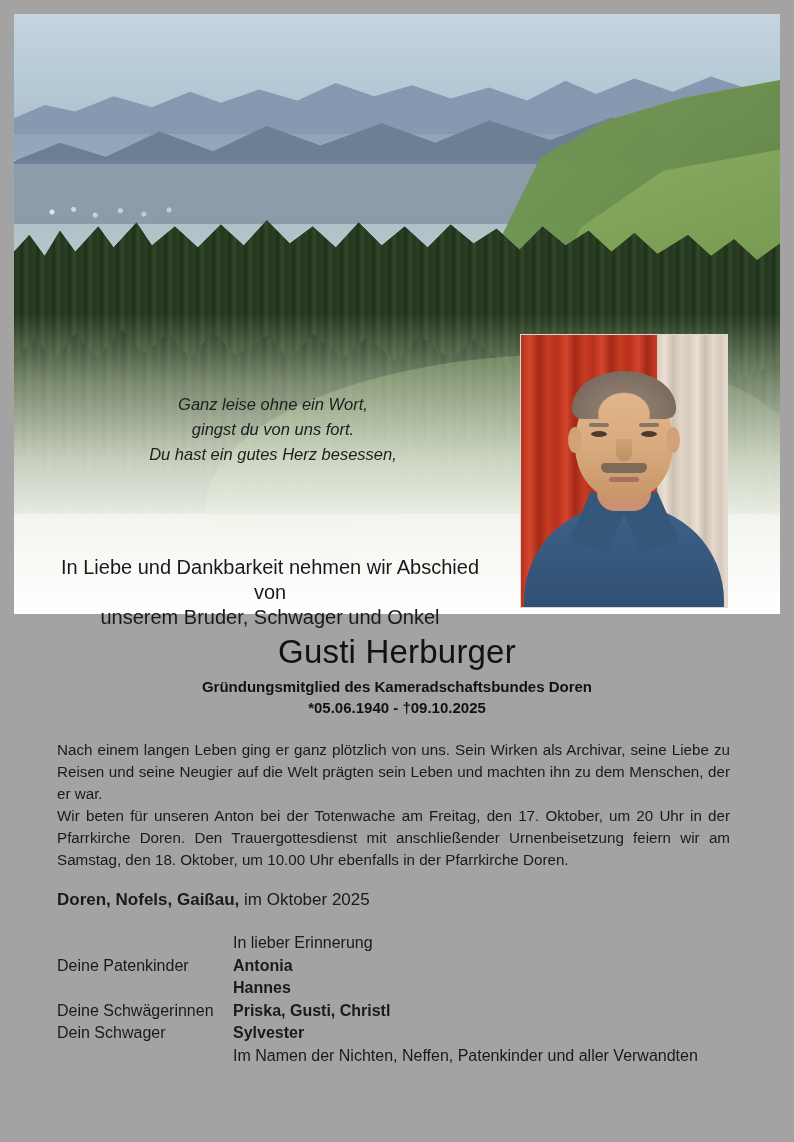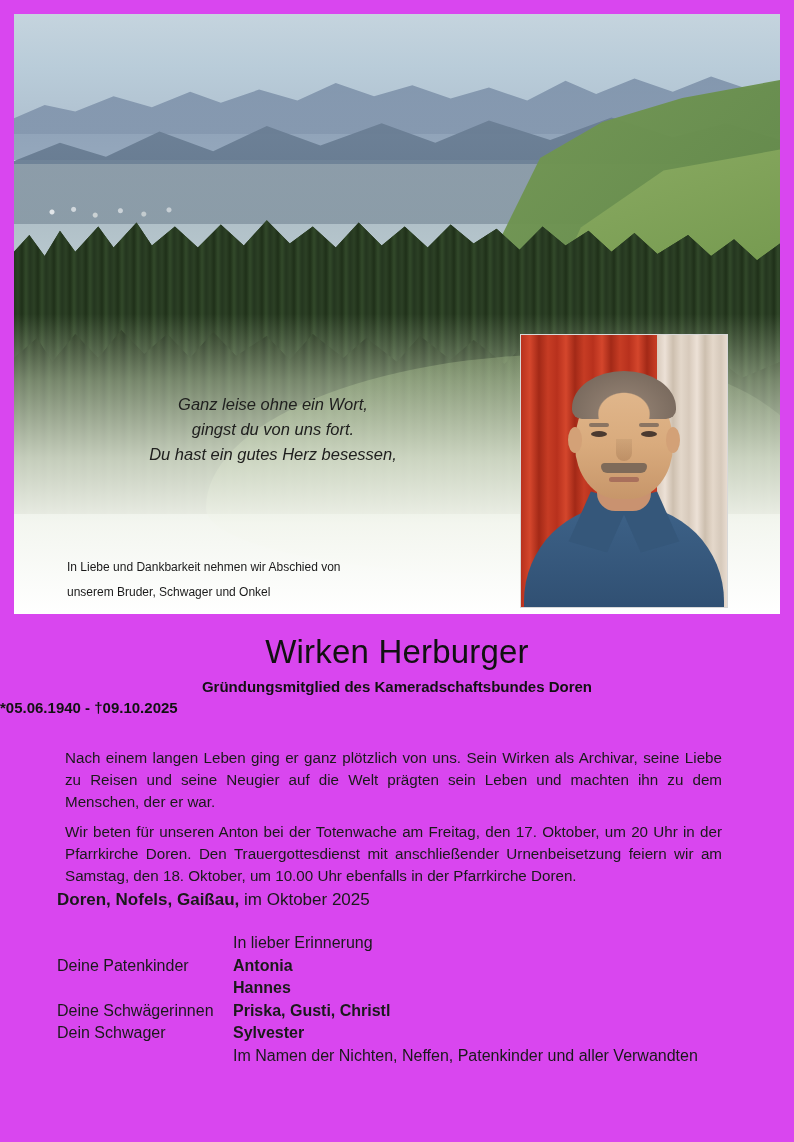--- a/index.html
+++ b/index.html
@@ -9,21 +9,21 @@
   }
   body {
     font-family: "Liberation Sans", sans-serif;
     color: #1a1a1a;
   }
   .page {
     position: relative;
     width: 794px;
     height: 1142px;
     margin: 0 auto;
-    background: #d946ef;
+    background: #a3a3a3;
     overflow: hidden;
   }
 
   
   .hero {
     position: absolute;
     left: 14px;
     top: 14px;
     width: 766px;
     height: 600px;
@@ -234,26 +234,27 @@
     top: 392px;
     width: 430px;
     text-align: center;
     font-style: italic;
     font-size: 16.5px;
     line-height: 25px;
     color: #20201f;
   }
   .intro {
     position: absolute;
-    left: 67px;
+    left: 50px;
     top: 555px;
     width: 440px;
-    font-size: 12px;
+    font-size: 20px;
     line-height: 25px;
     color: #1a1a1a;
+    text-align: center;
   }
   .name {
     position: absolute;
     left: 0; right: 0;
     top: 632px;
     text-align: center;
     font-size: 33px;
     line-height: 40px;
     letter-spacing: 0.2px;
     color: #111;
@@ -265,36 +266,37 @@
     text-align: center;
     font-size: 15px;
     font-weight: bold;
     line-height: 21px;
     color: #111;
   }
   .dates {
     position: absolute;
     left: 0; right: 0;
     top: 697px;
+    text-align: center;
     font-size: 15px;
     font-weight: bold;
     line-height: 21px;
     color: #111;
   }
   .body-text {
     position: absolute;
     left: 57px;
     top: 739px;
     width: 673px;
     font-size: 15.2px;
     line-height: 22px;
     text-align: justify;
     color: #1a1a1a;
   }
-  .body-text p { margin: 8px; }
+  .body-text p { margin: 0; }
   .place-line {
     position: absolute;
     left: 57px;
     top: 889px;
     font-size: 17px;
     line-height: 22px;
     color: #1a1a1a;
   }
   .place-line b { font-weight: bold; }
 
@@ -356,21 +358,21 @@
     <div>Ganz leise ohne ein Wort,</div>
     <div>gingst du von uns fort.</div>
     <div>Du hast ein gutes Herz besessen,</div>
   </div>
 
   <div class="intro">
     <div>In Liebe und Dankbarkeit nehmen wir Abschied von</div>
     <div>unserem Bruder, Schwager und Onkel</div>
   </div>
 
-  <div class="name">Wirken Herburger</div>
+  <div class="name">Gusti Herburger</div>
   <div class="subtitle">Gründungsmitglied des Kameradschaftsbundes Doren</div>
   <div class="dates">*05.06.1940 - †09.10.2025</div>
 
   <div class="body-text">
     <p>Nach einem langen Leben ging er ganz plötzlich von uns. Sein Wirken als Archivar, seine Liebe zu Reisen und seine Neugier auf die Welt prägten sein Leben und machten ihn zu dem Menschen, der er war.</p>
     <p>Wir beten für unseren Anton bei der Totenwache am Freitag, den 17. Oktober, um 20 Uhr in der Pfarrkirche Doren. Den Trauergottesdienst mit anschließender Urnenbeisetzung feiern wir am Samstag, den 18. Oktober, um 10.00 Uhr ebenfalls in der Pfarrkirche Doren.</p>
   </div>
 
   <div class="place-line">
     <b>Doren, Nofels, Gaißau,</b><span> im Oktober 2025</span>

